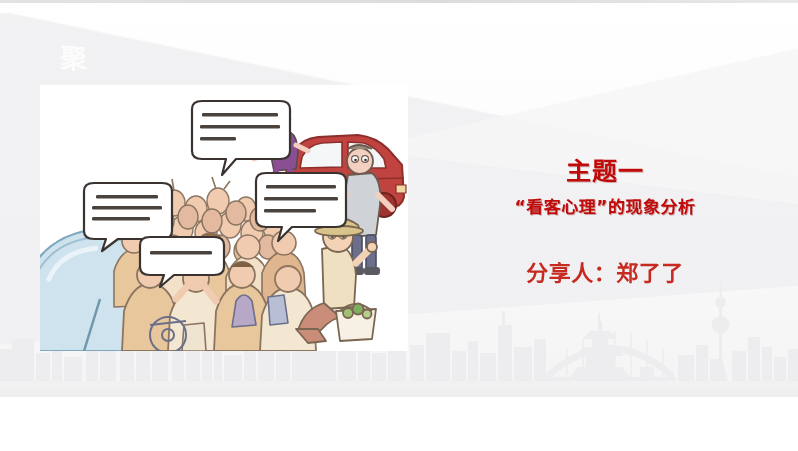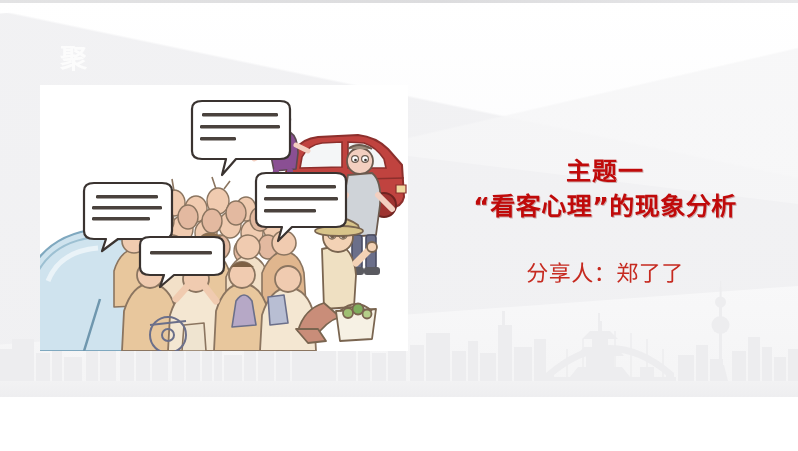--- a/index.html
+++ b/index.html
@@ -59,29 +59,29 @@
   }
   .title-main{
     font-family:"DejaVu Sans","Liberation Sans",sans-serif;
     font-weight:700;font-size:25px;line-height:34px;color:#C00A0A;
     letter-spacing:1px;
     text-shadow:1px 1px 0 rgba(120,0,0,.30);
     white-space:nowrap;
   }
   .title-sub{
     font-family:"DejaVu Sans","Liberation Sans",sans-serif;
-    font-weight:700;font-size:25px;line-height:36px;color:#C00A0A;
+    font-weight:700;font-size:17px;line-height:36px;color:#C00A0A;
     letter-spacing:.5px;
     text-shadow:1px 1px 0 rgba(120,0,0,.30);
     white-space:nowrap;
   }
   .presenter{
     margin-top:34px;
     font-family:"DejaVu Sans","Liberation Sans",sans-serif;
-    font-weight:400;font-size:22px;line-height:30px;color:#C62A20;
+    font-weight:700;font-size:22px;line-height:30px;color:#C62A20;
     letter-spacing:.5px;white-space:nowrap;
   }
 </style>
 </head>
 <body>
 
 <div id="slide">
 
   <div class="bg-base"></div>
   <div class="bg-band"></div>

